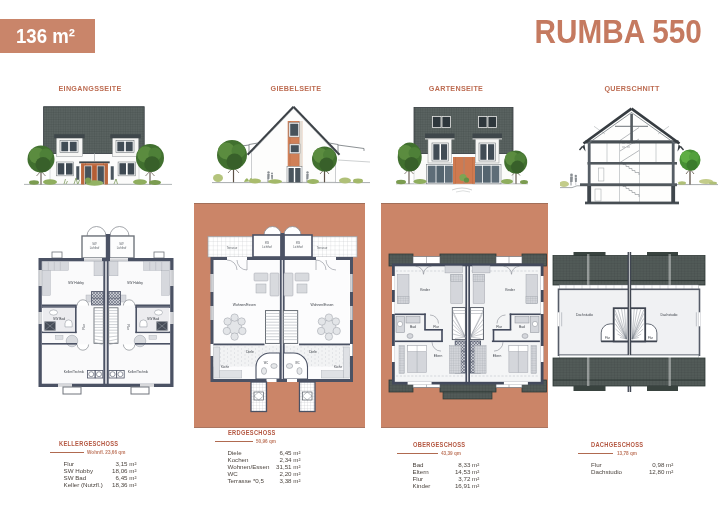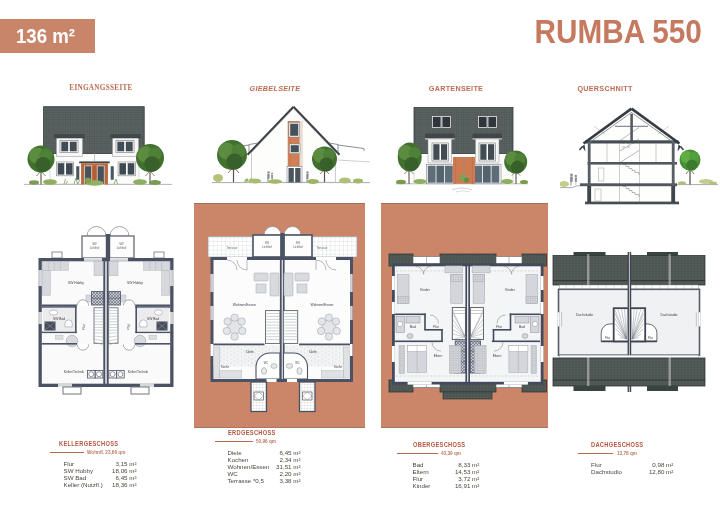--- a/index.html
+++ b/index.html
@@ -13,24 +13,24 @@
   .tsub{font-size:5.2px;font-weight:bold;color:#c07a62;white-space:nowrap;transform:scaleX(0.9);transform-origin:left top;}
   .tline{height:1px;background:#b06a50;}
   .trow{font-size:6.2px;color:#4c453f;line-height:6.5px;height:6.5px;}
   .trow .nm{position:absolute;left:0;}
   .trow .vl{position:absolute;right:0;text-align:right;}
 </style>
 </head>
 <body>
   <div class="abs badge"><span style="display:inline-block;transform:scaleX(0.93);transform-origin:left center;">136 m²</span></div>
   <div class="abs title">RUMBA 550</div>
-  <div class="abs seclab" style="left:41px;font-family:Liberation Serif, serif;">EINGANGSSEITE</div>
-  <div class="abs seclab" style="left:215px;font-style:italic;">GIEBELSEITE</div>
+  <div class="abs seclab" style="left:30px;">EINGANGSSEITE</div>
+  <div class="abs seclab" style="left:236px;">GIEBELSEITE</div>
   <div class="abs seclab" style="left:396px;">GARTENSEITE</div>
-  <div class="abs seclab" style="left:545px;">QUERSCHNITT</div>
+  <div class="abs seclab" style="left:572px;">QUERSCHNITT</div>
 
   <div class="abs panel" style="left:193.5px;width:171px;"></div>
   <div class="abs panel" style="left:381px;width:167px;"></div>
 
   <svg class="abs" style="left:22px;top:100px;" width="168" height="92" viewBox="0 0 168 92">
     <defs>
       <pattern id="rg" width="2.4" height="2.4" patternUnits="userSpaceOnUse">
         <rect width="2.4" height="2.4" fill="#5a6361"></rect>
         <path d="M0 0H2.4M0 0V2.4" stroke="#454e4c" stroke-width="0.55"></path>
       </pattern>

